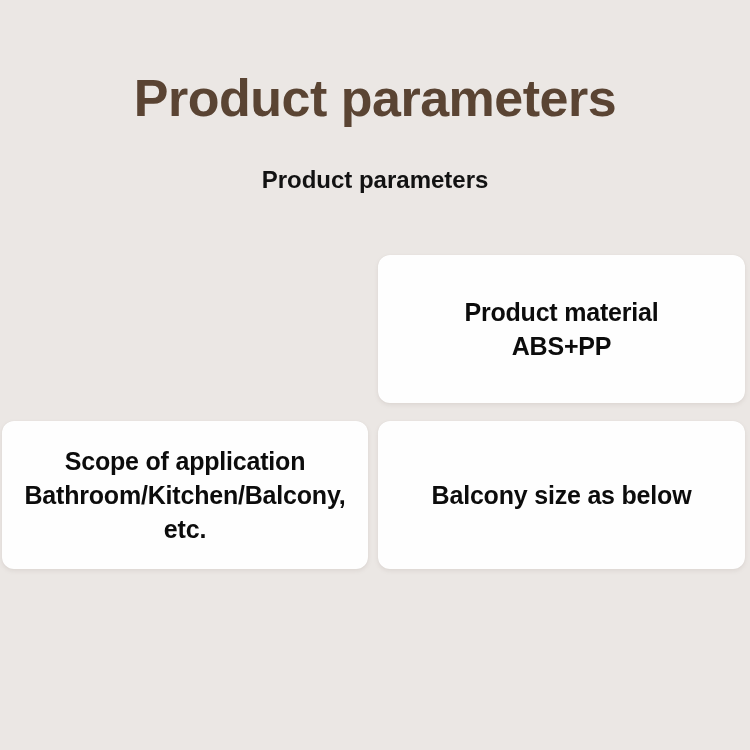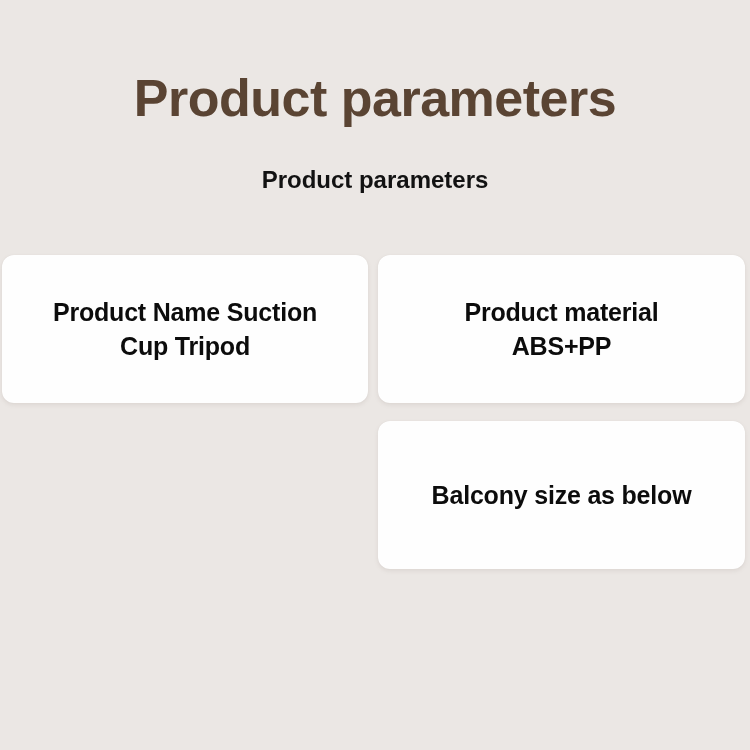--- a/index.html
+++ b/index.html
@@ -113,31 +113,32 @@
 <div class="page">
 
   <div class="header">
     <div class="main-title">Product parameters</div>
     <div class="sub-title">Product parameters</div>
   </div>
 
   <div class="grid">
 
     <div class="row">
-      <div class="card left">
-        <div class="card-text">Product Name Suction
-Cup Tripod</div>
-      </div>
       <div class="card right">
         <div class="card-text">Product material
 ABS+PP</div>
       </div>
     </div>
 
 
     <div class="row">
+      <div class="card left">
+        <div class="card-text">Scope of application
+Bathroom/Kitchen/Balcony,
+etc.</div>
+      </div>
       <div class="card right">
         <div class="card-text">Balcony size as below</div>
       </div>
     </div>
 
   </div>
 </div>
 
 </body></html>

